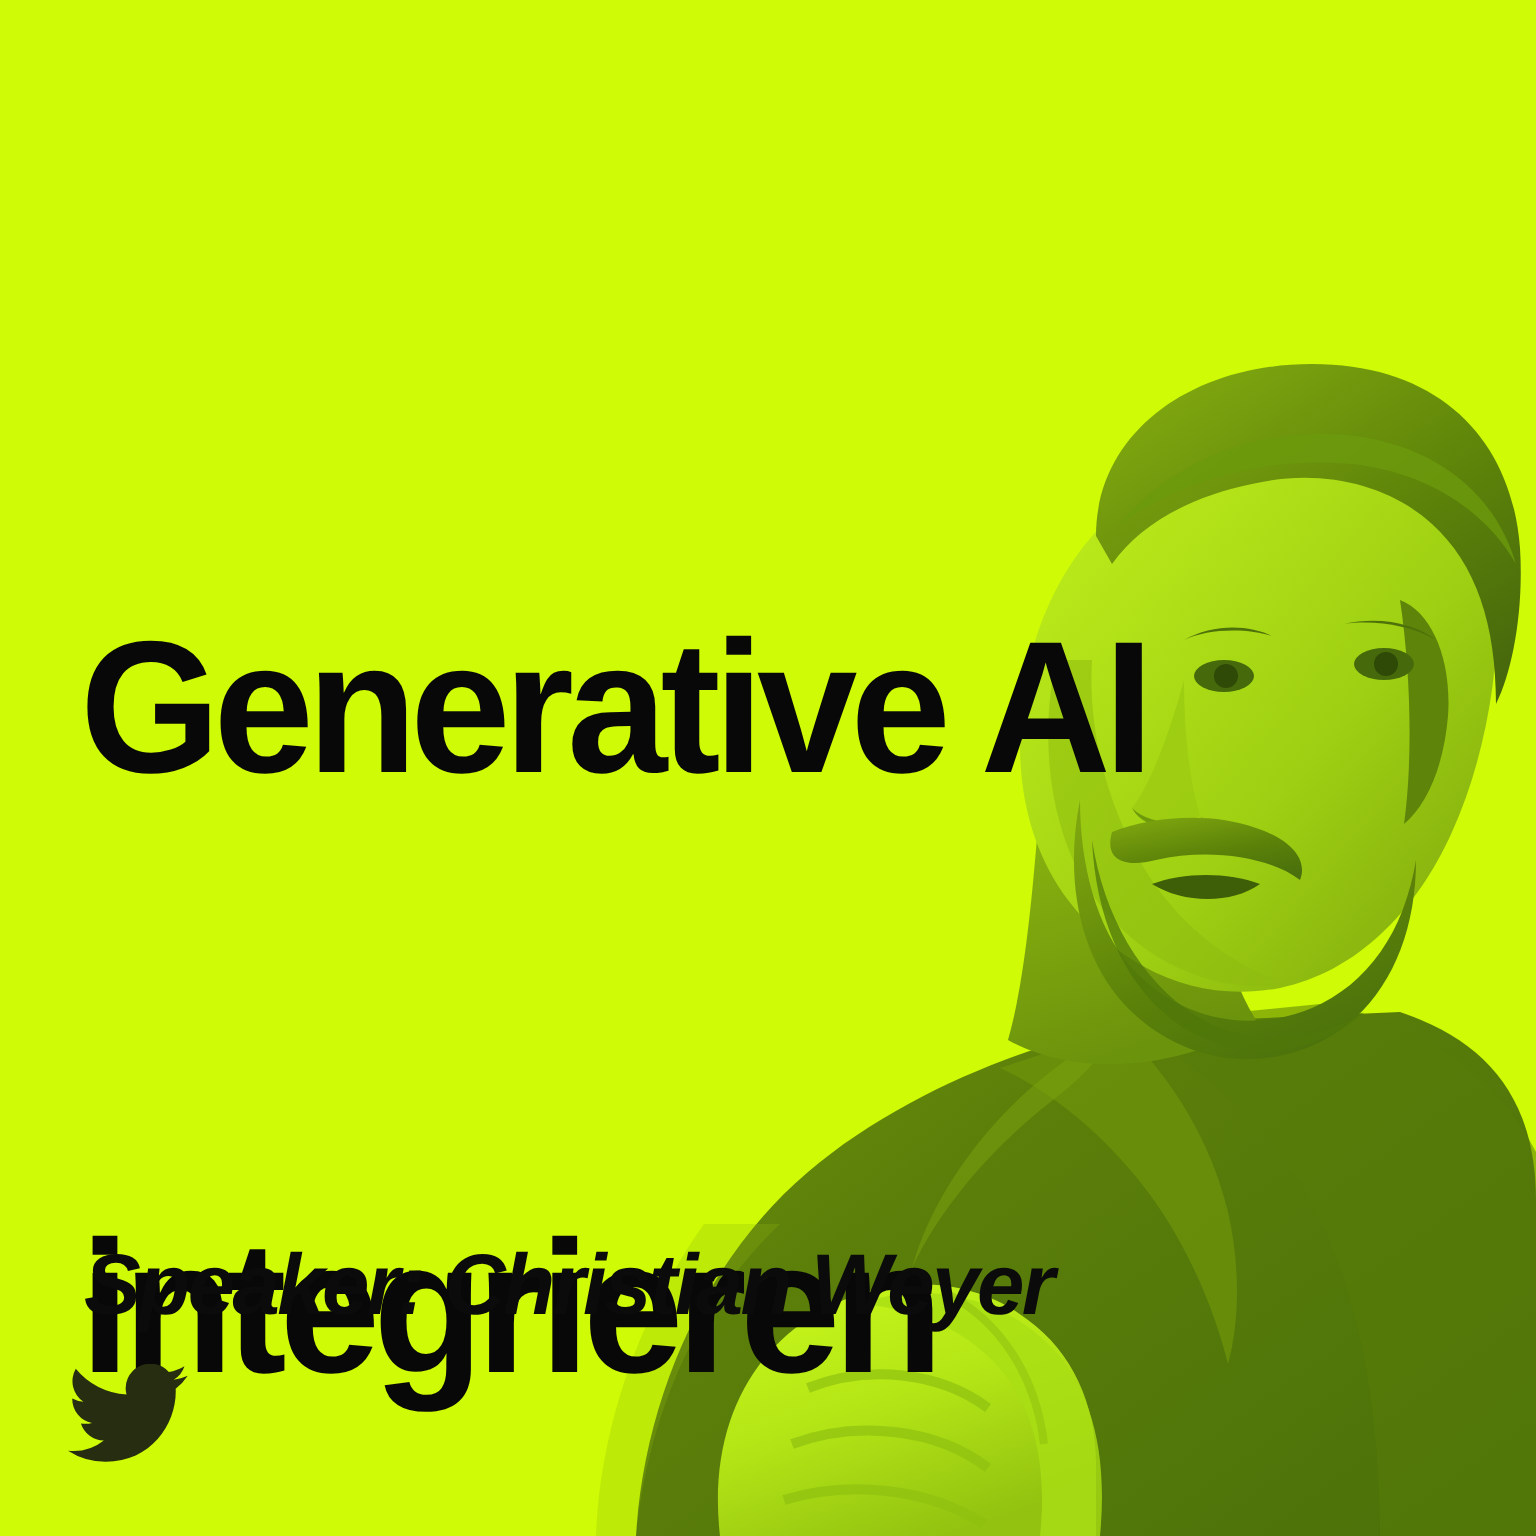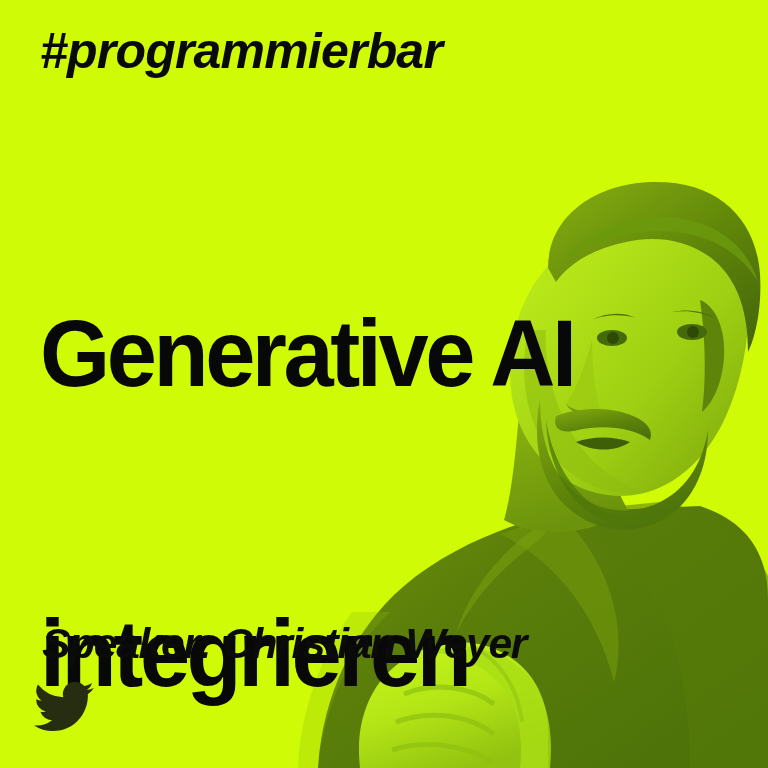--- a/index.html
+++ b/index.html
@@ -258,21 +258,20 @@
         <path d="M472 646 C 500 660, 518 688, 522 722" stroke="#8FC00F" stroke-width="4" fill="none" opacity="0.55"></path>
 
         <path d="M318 768 C 324 708, 348 652, 390 612
                  L 352 612 C 318 660, 300 716, 298 768 Z" fill="#8EB611" opacity="0.25"></path>
       </g>
     </svg>
   </div>
 
   <div id="text-layer">
 
-    <div class="hashtag">#programmierbar</div>
 
     <div class="title">
       <span class="title-line">Generative AI</span>
       <span class="title-line">integrieren</span>
     </div>
 
     <div class="speaker">Speaker: Christian Weyer</div>
 
     <div class="handle-row">
       <svg class="twitter-icon" viewBox="0 0 24 20">

